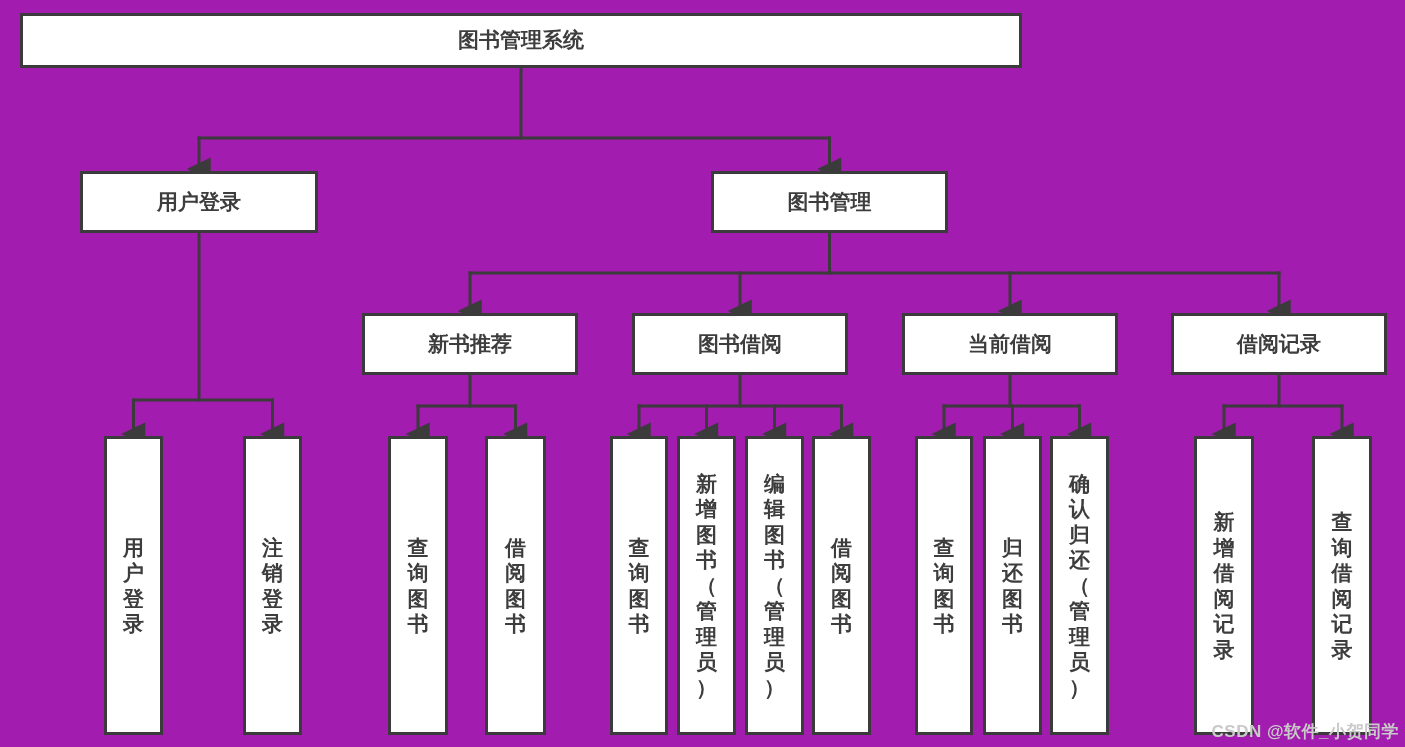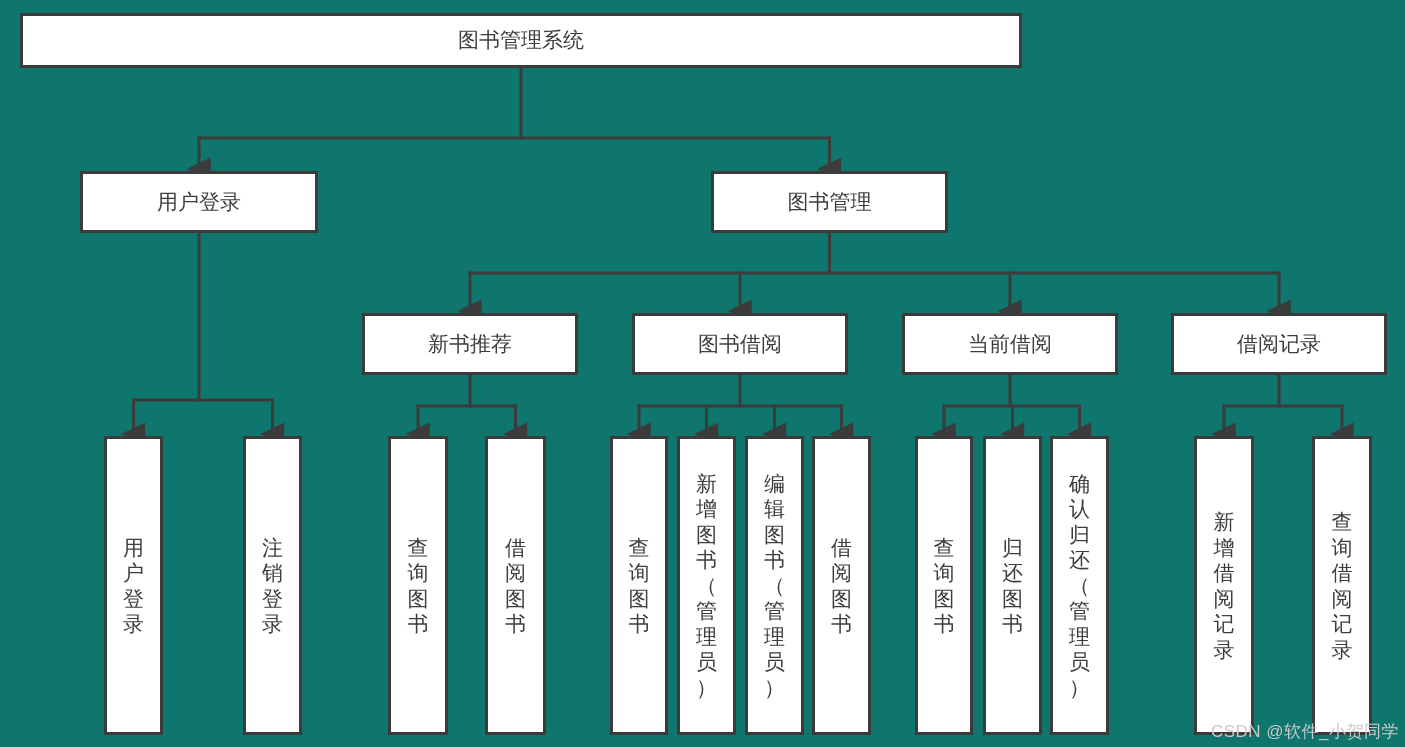--- a/index.html
+++ b/index.html
@@ -1,18 +1,18 @@
 <!DOCTYPE html>
 <html><head>
 <meta charset="utf-8">
 <style>
   html,body{margin:0;padding:0;background:#ffffff;}
   body{width:1405px;height:747px;overflow:hidden;
        font-family:"Liberation Sans","DejaVu Sans",sans-serif;}
-  #diagram-root{position:relative;width:1405px;height:747px;background:#0f766e;}
+  #diagram-root{position:relative;width:1405px;height:747px;background:#a21caf;font-weight:bold;}
   svg#flow{position:absolute;left:0;top:0;width:1405px;height:747px;}
   .node-box{fill:#ffffff;stroke:#3b3b3b;stroke-width:3;}
   .connector{stroke:#3b3b3b;stroke-width:3;fill:none;stroke-linecap:square;}
   .node-label{fill:#3d3d3d;font-family:"Liberation Sans","DejaVu Sans",sans-serif;
               font-size:21px;text-anchor:middle;dominant-baseline:middle;}
   .node-label-vert{fill:#3d3d3d;font-family:"Liberation Sans","DejaVu Sans",sans-serif;
                    font-size:21px;text-anchor:middle;}
   .watermark{position:absolute;right:6px;bottom:4px;color:#c9c9c9;font-size:17px;
              font-family:"Liberation Sans","DejaVu Sans",sans-serif;
              white-space:nowrap;letter-spacing:0.5px;margin-top:13px;}

